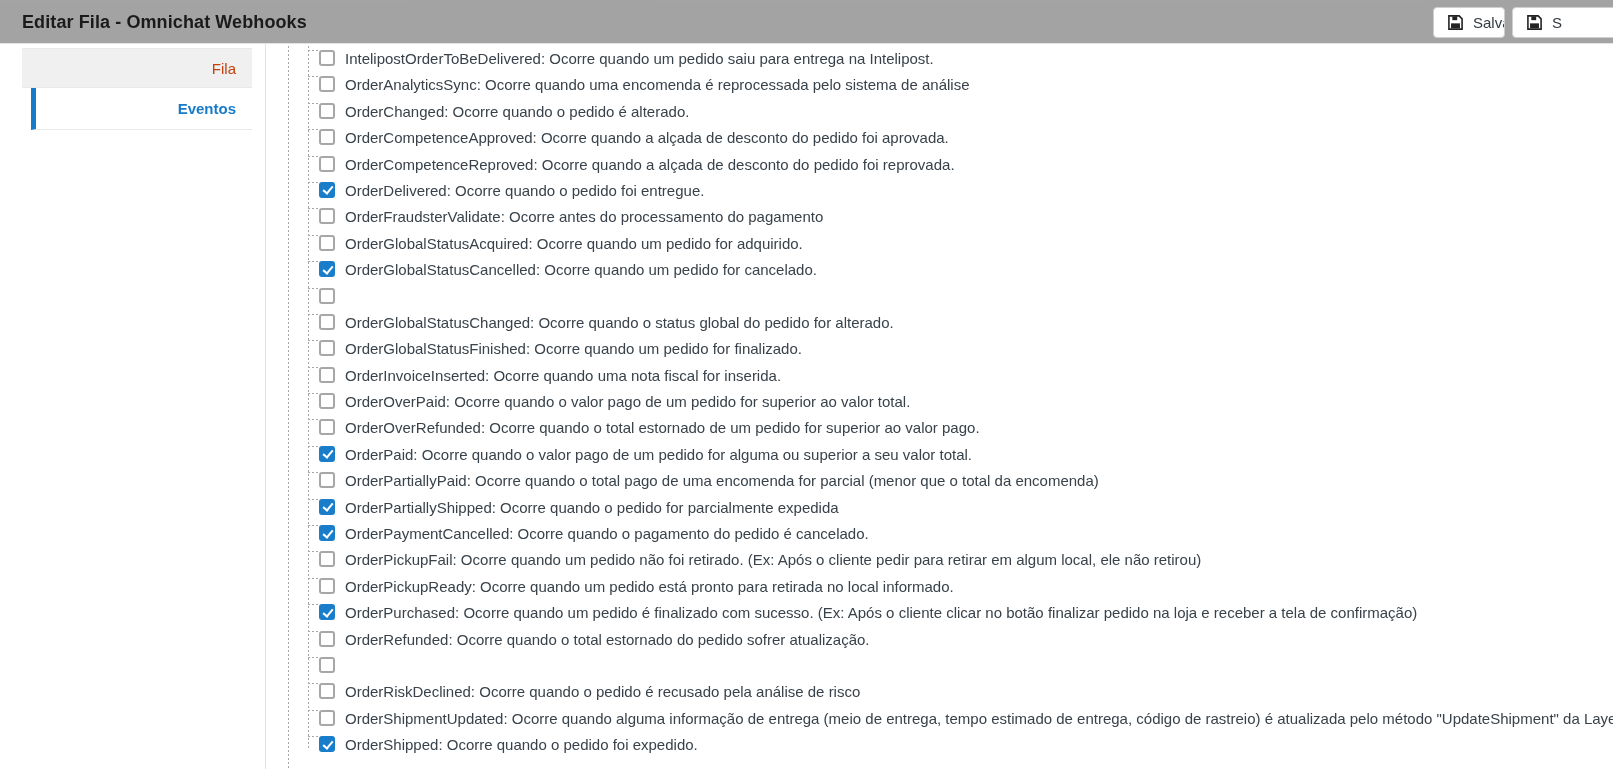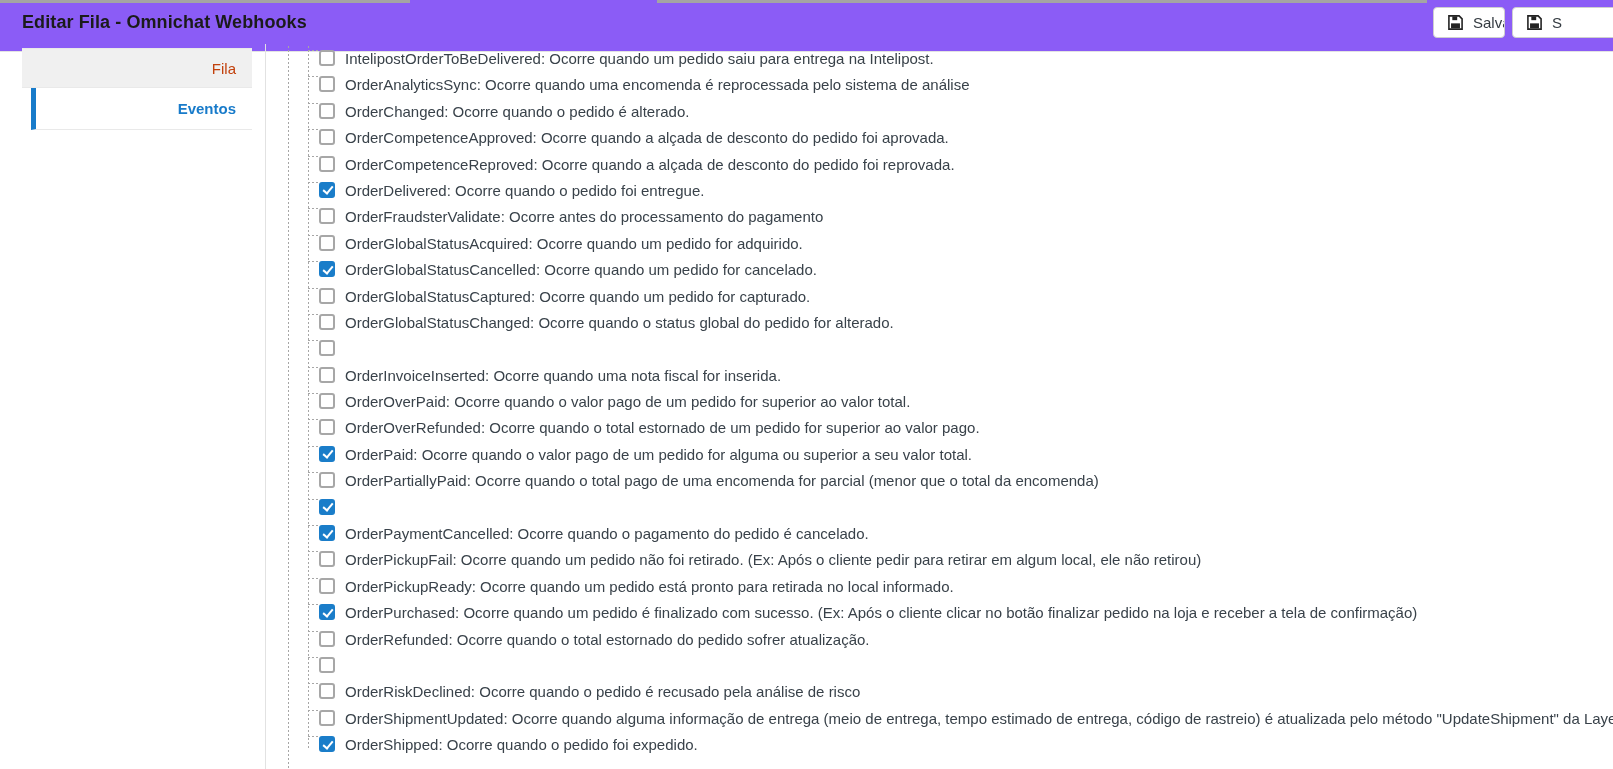--- a/index.html
+++ b/index.html
@@ -11,22 +11,22 @@
     color: #39424a;
   }
 
   
   .top-strip { position: absolute; top: 0; height: 3px; background: #a4a4a4; z-index: 5; }
   .top-strip.seg1 { left: 0; width: 410px; }
   .top-strip.seg2 { left: 657px; width: 770px; }
 
   
   .header {
-    position: absolute; top: 0; left: 0; right: 0; height: 52px;
-    background: #8b5cf6;
+    position: absolute; top: 0; left: 0; right: 0; height: 44px;
+    background: #a3a3a3;
     border-bottom: 1px solid #e3e3e3;
   }
   .page-title {
     position: absolute; left: 22px; top: 0; height: 44px;
     display: flex; align-items: center;
     font-size: 18px; font-weight: bold; color: #1b1b1b;
     letter-spacing: 0.1px;
   }
   .btn {
     position: absolute; top: 7px; height: 31px;
@@ -169,30 +169,30 @@
     <span class="tree-label">OrderGlobalStatusAcquired: Ocorre quando um pedido for adquirido.</span>
   </div>
     <div class="tree-row">
     <span class="connector"></span>
     <span class="cbox checked" role="checkbox" aria-checked="true"></span>
     <span class="tree-label">OrderGlobalStatusCancelled: Ocorre quando um pedido for cancelado.</span>
   </div>
     <div class="tree-row">
     <span class="connector"></span>
     <span class="cbox" role="checkbox" aria-checked="false"></span>
-    <span class="tree-label">OrderGlobalStatusCaptured: Ocorre quando um pedido for capturado.</span>
   </div>
     <div class="tree-row">
     <span class="connector"></span>
     <span class="cbox" role="checkbox" aria-checked="false"></span>
     <span class="tree-label">OrderGlobalStatusChanged: Ocorre quando o status global do pedido for alterado.</span>
   </div>
     <div class="tree-row">
     <span class="connector"></span>
     <span class="cbox" role="checkbox" aria-checked="false"></span>
+    <span class="tree-label">OrderGlobalStatusFinished: Ocorre quando um pedido for finalizado.</span>
   </div>
     <div class="tree-row">
     <span class="connector"></span>
     <span class="cbox" role="checkbox" aria-checked="false"></span>
     <span class="tree-label">OrderInvoiceInserted: Ocorre quando uma nota fiscal for inserida.</span>
   </div>
     <div class="tree-row">
     <span class="connector"></span>
     <span class="cbox" role="checkbox" aria-checked="false"></span>
     <span class="tree-label">OrderOverPaid: Ocorre quando o valor pago de um pedido for superior ao valor total.</span>
@@ -208,20 +208,21 @@
     <span class="tree-label">OrderPaid: Ocorre quando o valor pago de um pedido for alguma ou superior a seu valor total.</span>
   </div>
     <div class="tree-row">
     <span class="connector"></span>
     <span class="cbox" role="checkbox" aria-checked="false"></span>
     <span class="tree-label">OrderPartiallyPaid: Ocorre quando o total pago de uma encomenda for parcial (menor que o total da encomenda)</span>
   </div>
     <div class="tree-row">
     <span class="connector"></span>
     <span class="cbox checked" role="checkbox" aria-checked="true"></span>
+    <span class="tree-label">OrderPartiallyShipped: Ocorre quando o pedido for parcialmente expedida</span>
   </div>
     <div class="tree-row">
     <span class="connector"></span>
     <span class="cbox checked" role="checkbox" aria-checked="true"></span>
     <span class="tree-label">OrderPaymentCancelled: Ocorre quando o pagamento do pedido é cancelado.</span>
   </div>
     <div class="tree-row">
     <span class="connector"></span>
     <span class="cbox" role="checkbox" aria-checked="false"></span>
     <span class="tree-label">OrderPickupFail: Ocorre quando um pedido não foi retirado. (Ex: Após o cliente pedir para retirar em algum local, ele não retirou)</span>

